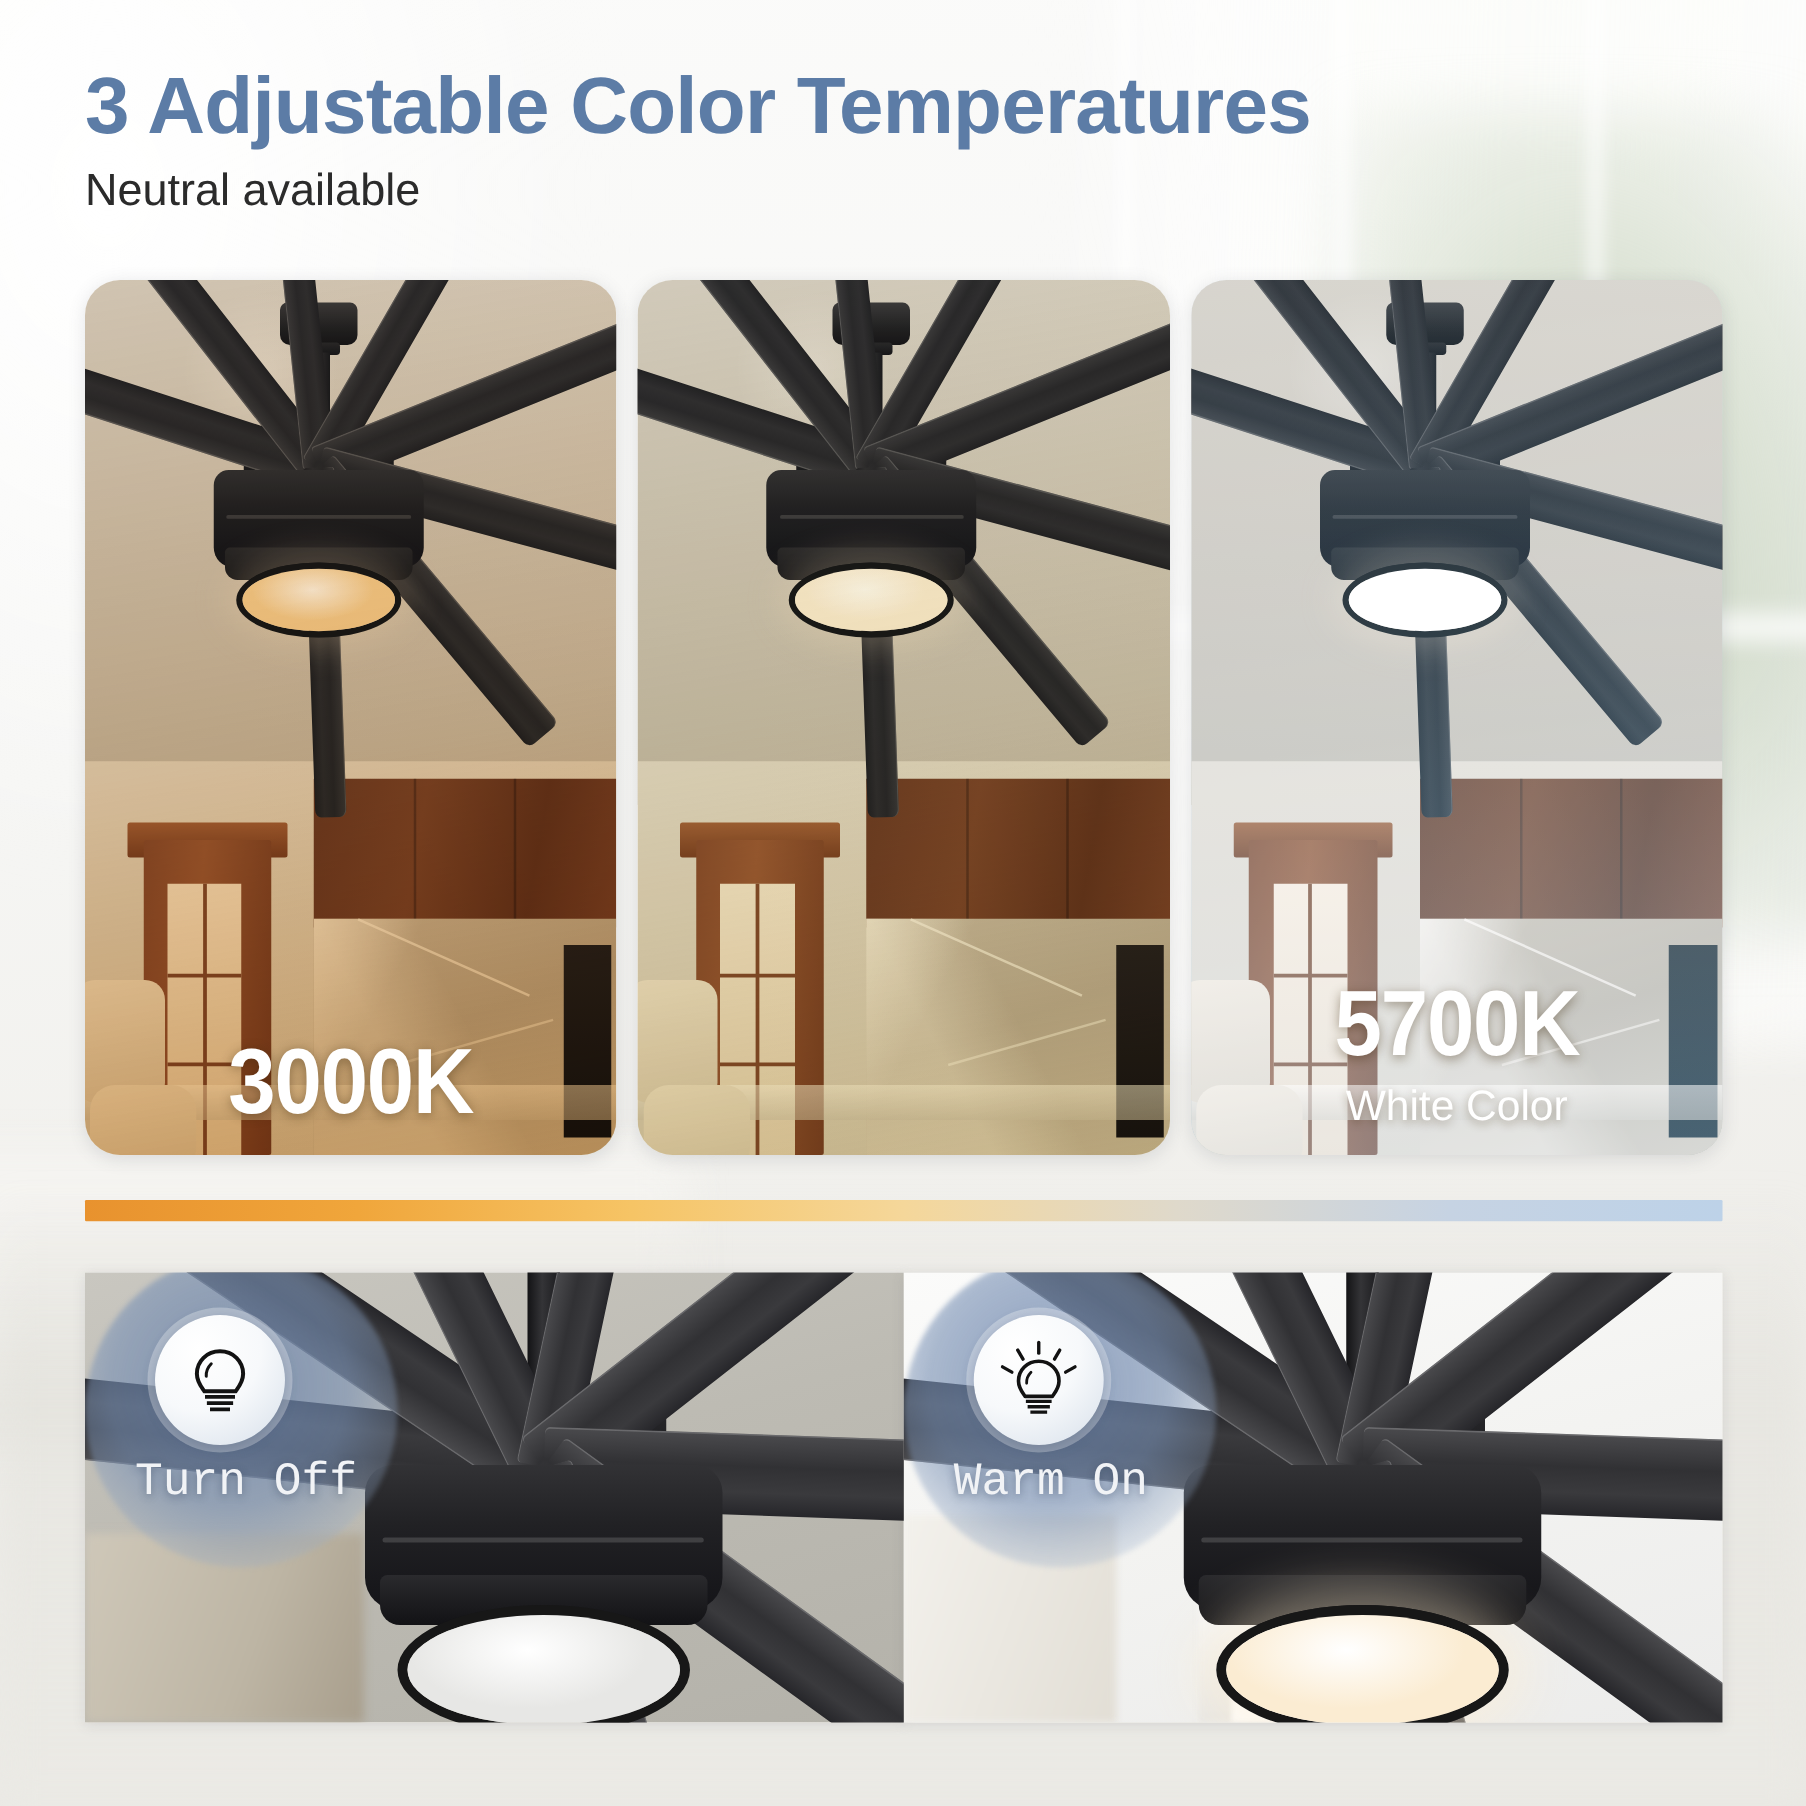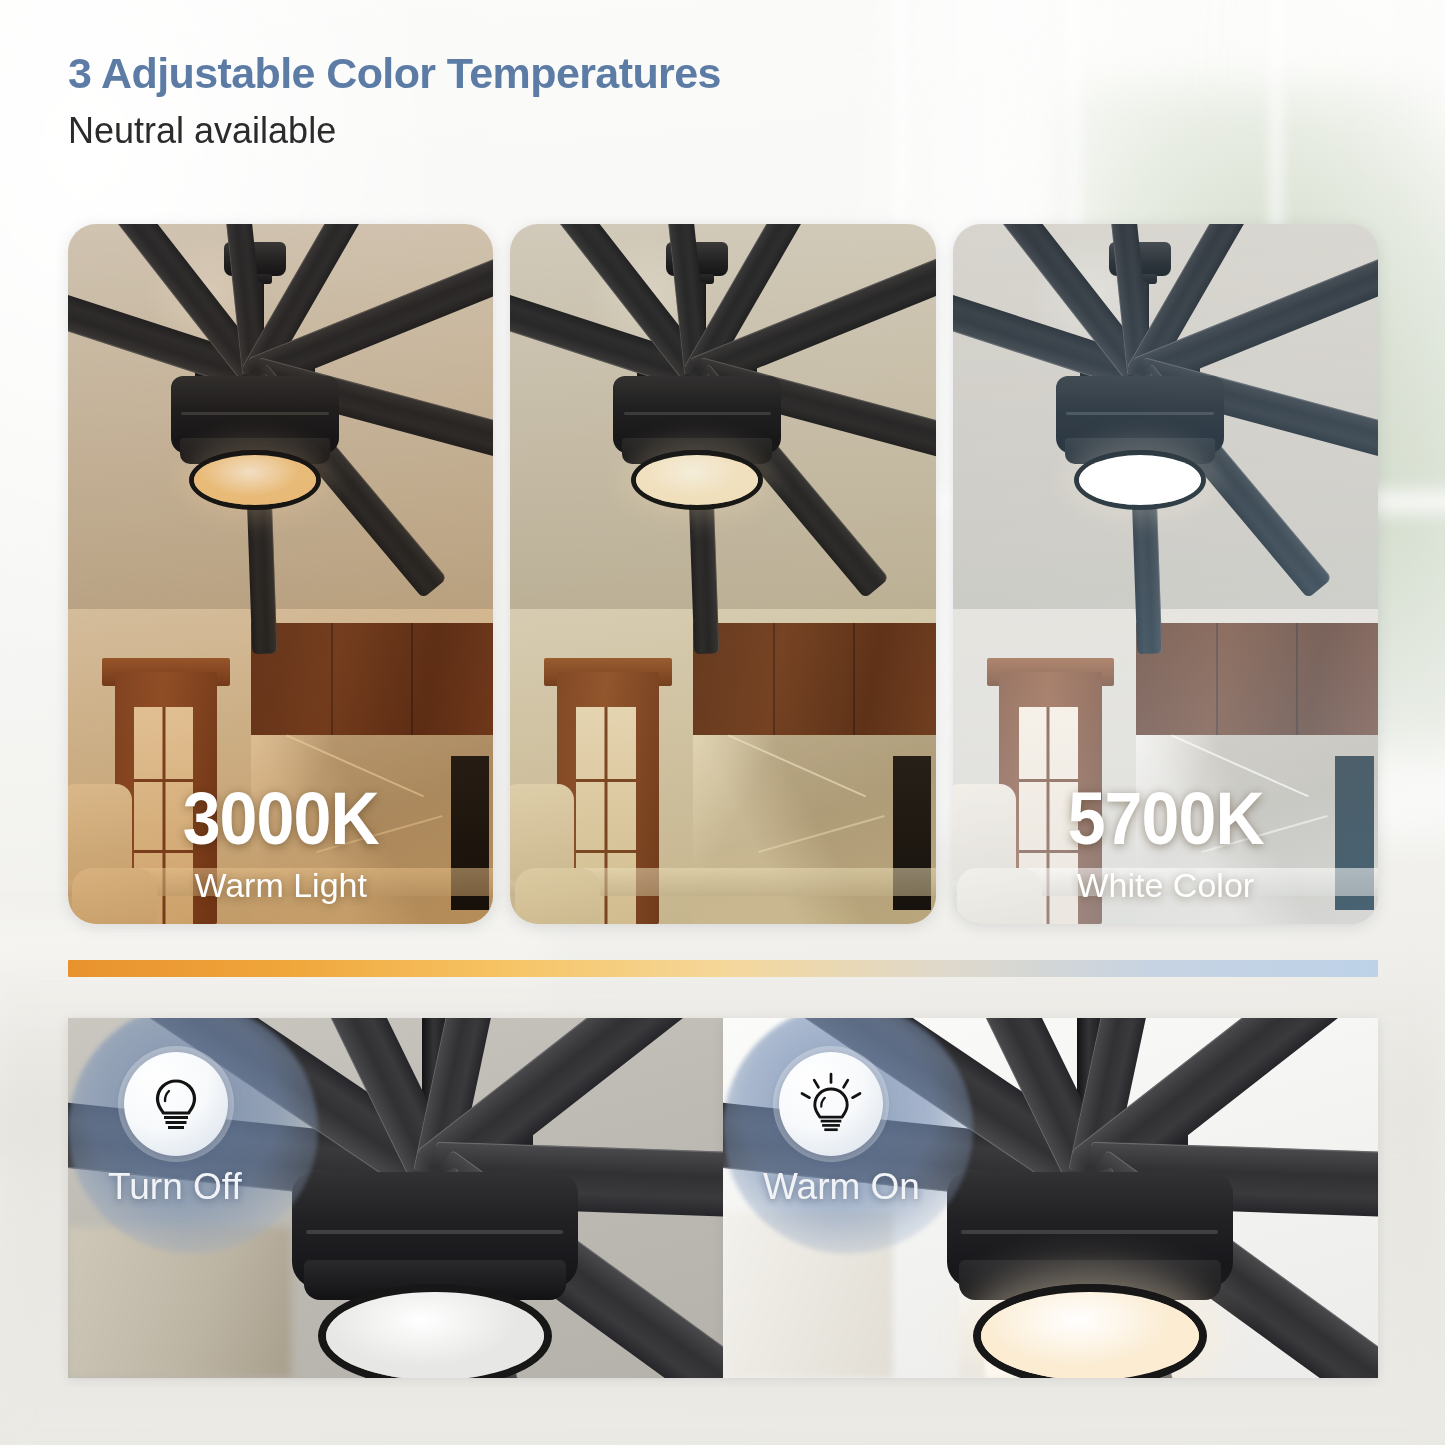--- a/index.html
+++ b/index.html
@@ -52,21 +52,21 @@
   }
   .bg-counter {
     position:absolute; left:-4%; bottom:20%; width:42%; height:16%;
     background:linear-gradient(180deg, rgba(247,246,243,.9), rgba(228,227,221,.7));
     filter:blur(17px);
   }
 
   
   .heading-block { position:absolute; left:68px; top:52px; z-index:10; }
   .title {
-    font-size:43px; font-weight:bold; letter-spacing:-.6px;
+    font-size:64px; font-weight:bold; letter-spacing:-.6px;
     line-height:1.0; white-space:nowrap;
   }
   .subtitle {
     font-size:36px; font-weight:normal; color:#2b2b2b;
     margin-top:18px; line-height:1.0;
   }
 
   
   .cards {
     position:absolute; left:68px; top:224px; width:1310px; height:700px;
@@ -237,21 +237,21 @@
 
   
   .divider {
     position:absolute; left:68px; top:960px; width:1310px; height:17px;
     z-index:10; border-radius:1px;
   }
 
   
   .panels {
     position:absolute; left:68px; top:1018px; width:1310px; height:360px;
-    display:flex; z-index:6;
+    display:flex; z-index:6;font-family:Liberation Mono, monospace;
   }
   .panel {
     position:relative; flex:1; overflow:hidden;
     box-shadow:0 2px 10px rgba(90,95,105,.14);
   }
   
   .closeup-room { position:absolute; inset:0; }
   .cu-ceiling {
     position:absolute; inset:0;
     background:linear-gradient(165deg,#c9c7c0 0%,#bdbbb3 45%,#b4b2aa 100%);
@@ -422,21 +422,20 @@
       <div class="hub"></div>
       <div class="hub-band"></div>
       <div class="light">
         <div class="light-rim"></div>
         <div class="light-lens" style="background: radial-gradient(at 46% 34%, rgb(255, 255, 255) 0%, rgb(246, 215, 158) 52%, rgb(246, 215, 158) 100%);"></div>
       </div>
     </div>
     <div class="tint" style="background: linear-gradient(170deg, rgba(208, 138, 42, 0.14) 0%, rgba(208, 138, 42, 0.34) 52%, rgba(208, 138, 42, 0.62) 100%); mix-blend-mode: multiply;"></div>
     <div class="card-label">
       <div class="kelvin">3000K</div>
-      <div class="lightname">Warm Light</div>
     </div>
   </div>
 
   <div class="card">
     <div class="room">
       <div class="room-ceiling"></div>
       <div class="room-backwall"></div>
       <div class="room-cabinet"></div>
       <div class="room-marble"></div>
       <div class="room-niche"></div>

